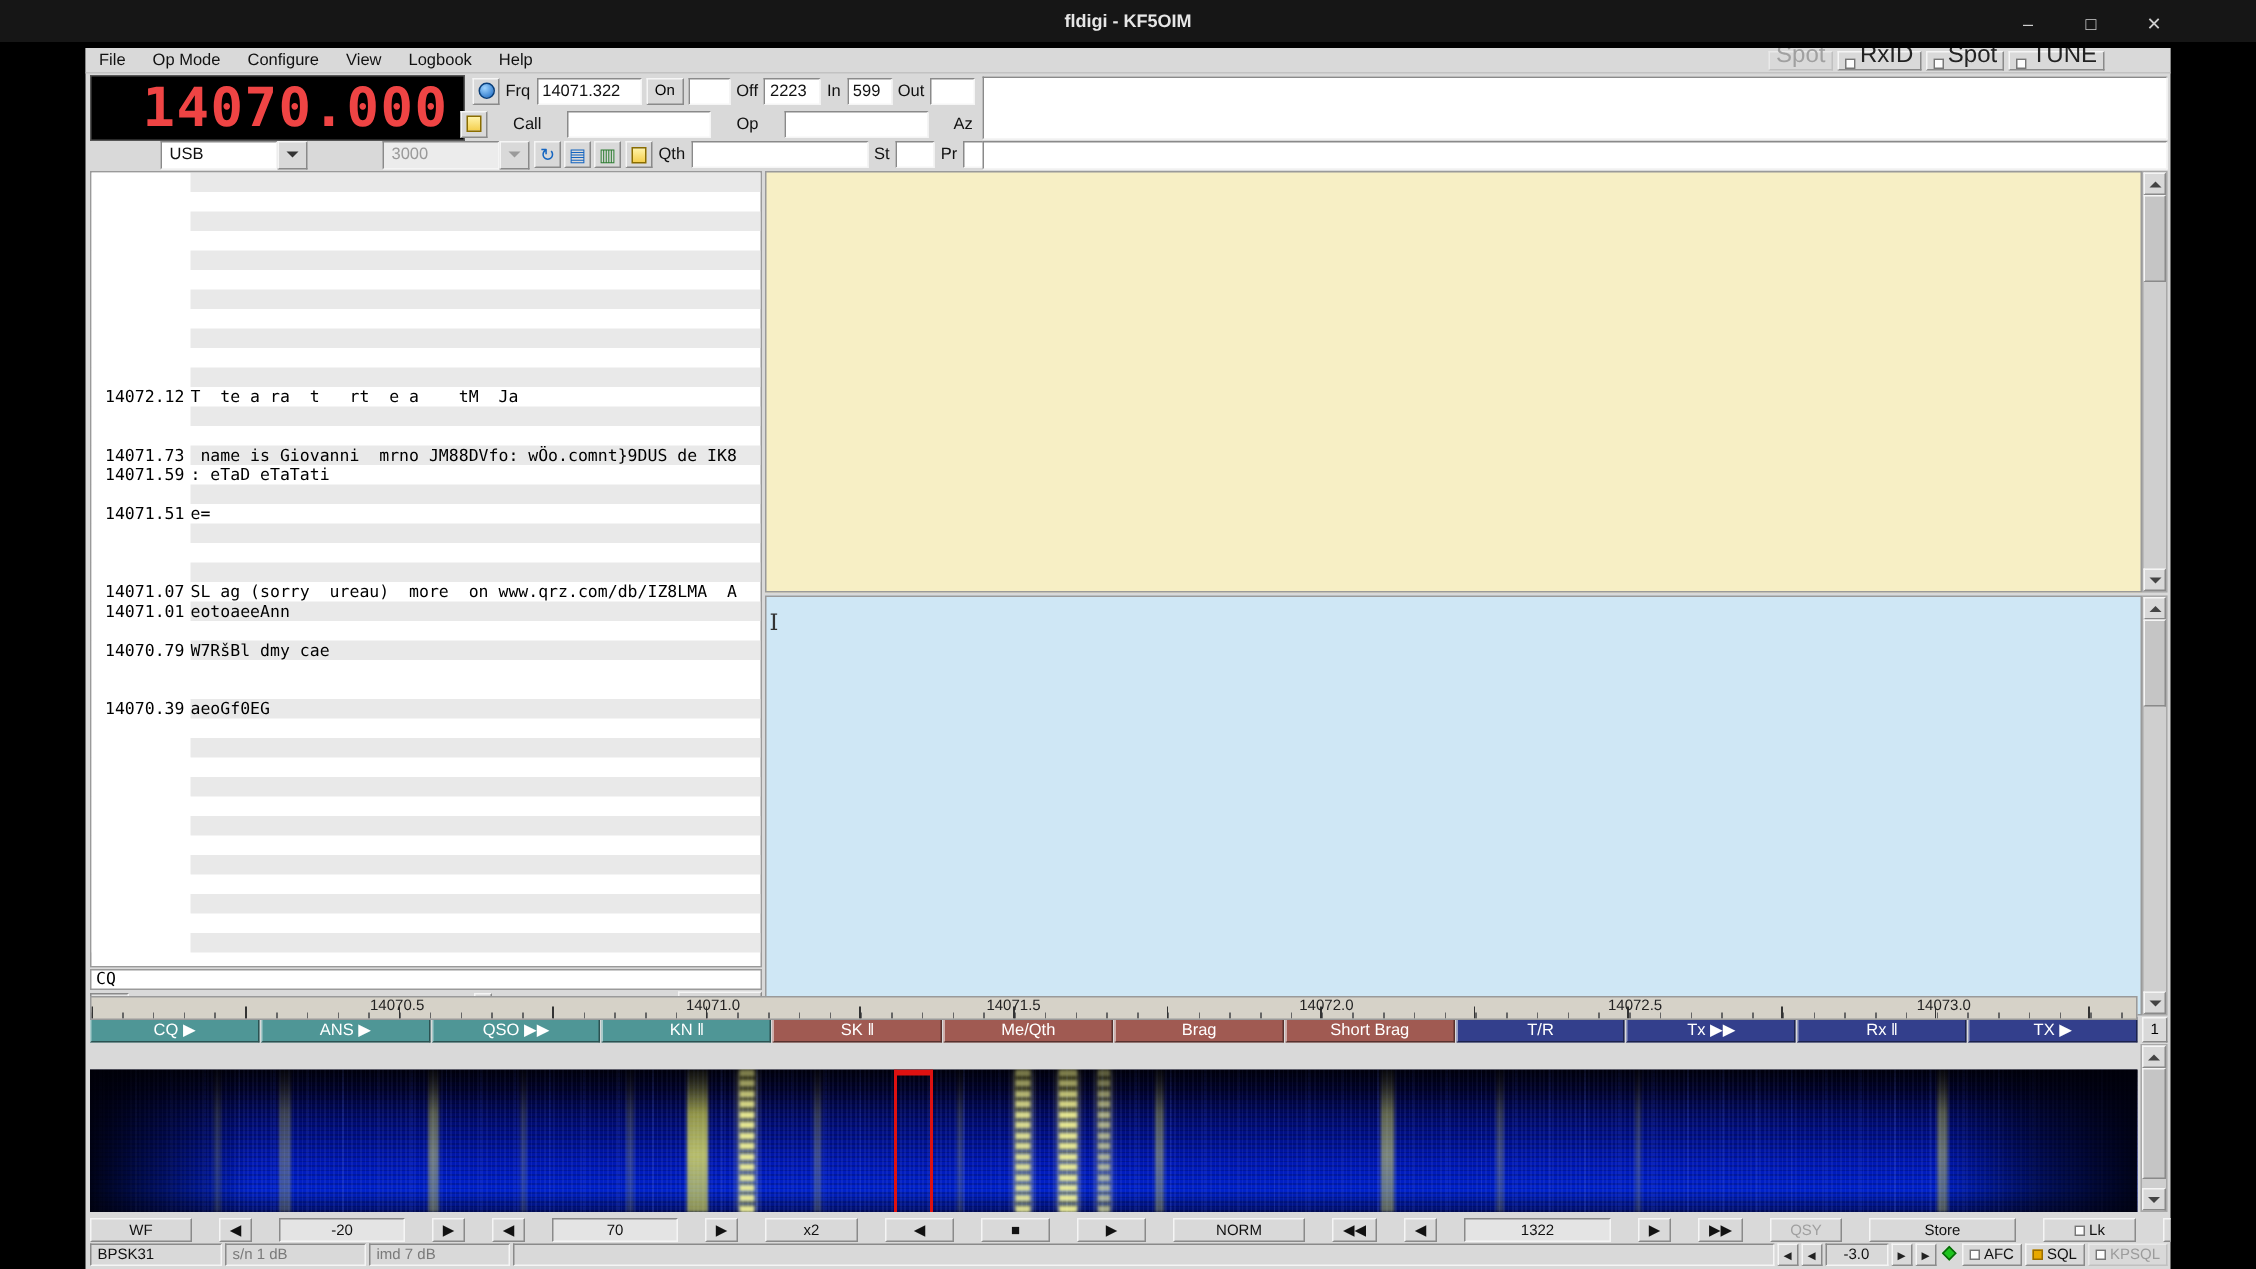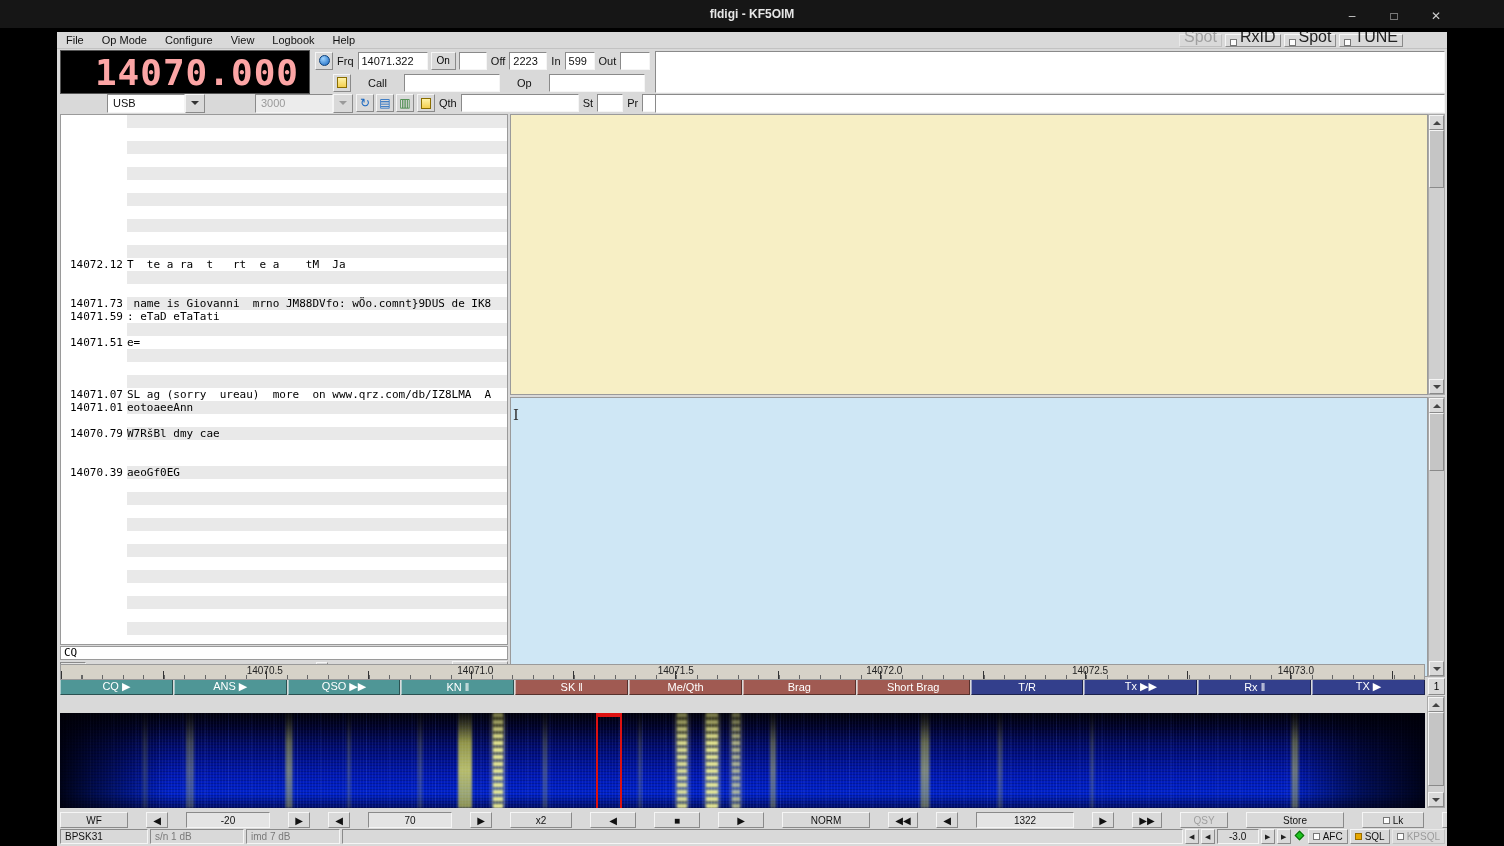--- a/index.html
+++ b/index.html
@@ -25,21 +25,21 @@
             font-size:16px; color:#222; background:#d9d9d9;
             border:1px solid; border-color:#f5f5f5 #8a8a8a #8a8a8a #f5f5f5; }
   .mr-btn.disabled { color:#a0a0a0; border-color:#e9e9e9 #c0c0c0 #c0c0c0 #e9e9e9; }
   .chk { width:7px; height:7px; border:1px solid #777; background:#fdfdfd; display:inline-block; flex:none; }
   .chk.amber { background:#e8a800; border-color:#9a6d00; }
 
   
   .freqdisp { position:absolute; left:3px; top:18px; width:250px; height:44px; background:#000;
               border:1px solid #555; display:flex; align-items:center; justify-content:flex-end; padding-right:10px; }
   .freqdigits { font-family:"DejaVu Sans Mono",monospace; font-size:36px; font-weight:bold;
-                color:#fca5a5; letter-spacing:1px; }
+                color:#ef4444; letter-spacing:1px; }
 
   .ctl-row { position:absolute; height:21px; display:flex; align-items:center; gap:3px; }
   .lbl { font-size:11px; color:#111; white-space:nowrap; padding:0 1px; }
   .fld { height:18px; background:#fff; border:1px solid; border-color:#8a8a8a #f5f5f5 #f5f5f5 #8a8a8a;
          font:11px "Liberation Sans",sans-serif; padding:0 3px; color:#111; }
   textarea.fld { resize:none; }
   .btnS { height:18px; background:#d9d9d9; border:1px solid; border-color:#f5f5f5 #8a8a8a #8a8a8a #f5f5f5;
           font-size:10px; padding:0 5px; display:flex; align-items:center; }
   .iconbtn { width:18px; height:18px; background:#d9d9d9; border:1px solid;
              border-color:#f5f5f5 #8a8a8a #8a8a8a #f5f5f5; display:flex; align-items:center;
@@ -227,21 +227,21 @@
       <span class="btnS">On</span>
       <input class="fld" style="width: 28px;" value="">
       <span class="lbl">Off</span>
       <input class="fld" style="width: 38px;" value="2223">
       <span class="lbl">In</span>
       <input class="fld" style="width: 30px;" value="599">
       <span class="lbl">Out</span>
       <input class="fld" style="width: 30px;" value="">
     </div>
 
-    <div class="ctl-row" style="left:276px; top:40px;gap:16px;">
+    <div class="ctl-row" style="left:250px; top:40px;gap:16px;">
       <span class="iconbtn">
           <span class="note-ic"></span>
         </span>
       <span class="lbl">Call</span>
       <input class="fld" style="width: 96px;" value="">
       <span class="lbl">Op</span>
       <input class="fld" style="width: 96px;" value="">
       <span class="lbl">Az</span>
       <input class="fld" style="width: 30px;" value="">
     </div>

